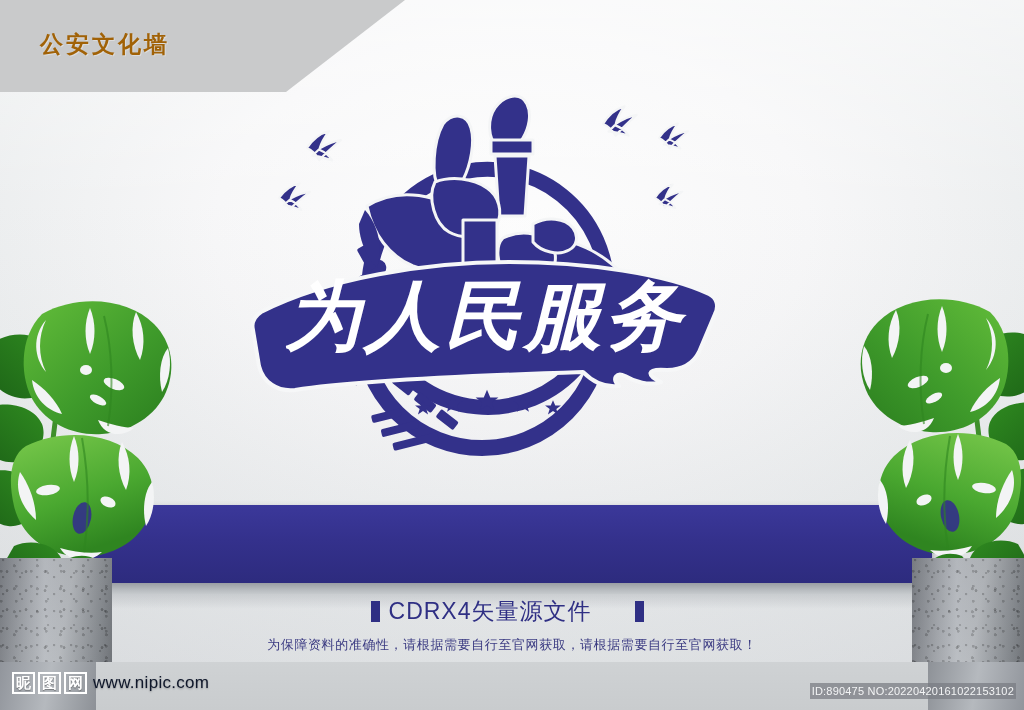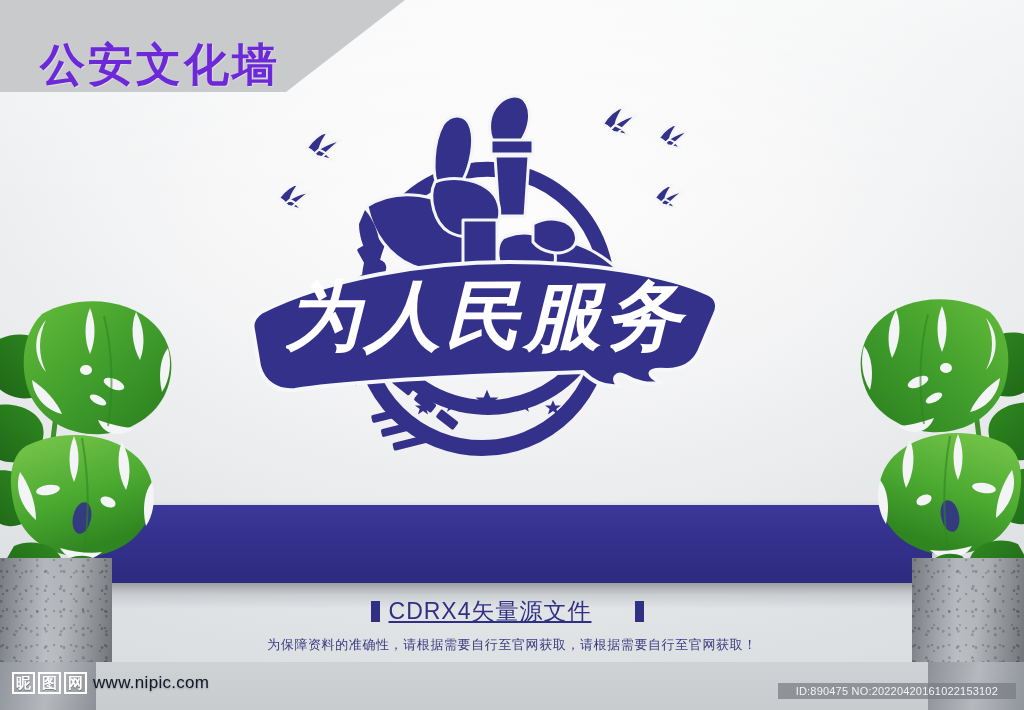--- a/index.html
+++ b/index.html
@@ -23,23 +23,23 @@
   }
 
   
   .banner{
     position:absolute;left:0;top:0;width:405px;height:92px;
     background:#c9cacb;
     -webkit-clip-path:polygon(0 0, 405px 0, 286px 92px, 0 92px);
     clip-path:polygon(0 0, 405px 0, 286px 92px, 0 92px);
   }
   .banner-title{
-    position:absolute;left:40px;top:35px;
-    font-size:45px;font-weight:bold;letter-spacing:3px;
-    color:#6d28d9;
+    position:absolute;left:40px;top:29px;
+    font-size:23px;font-weight:bold;letter-spacing:3px;
+    color:#a16207;
     text-shadow:1px 1px 0 rgba(255,255,255,.35);
     white-space:nowrap;
   }
 
   
   .emblem{position:absolute;left:247px;top:90px;width:470px;height:390px;}
   .emblem svg{display:block;width:470px;height:390px;overflow:visible;}
 
   
   .shelf{
@@ -54,21 +54,21 @@
   }
   .shelf-shadow{
     position:absolute;left:92px;top:583px;width:840px;height:26px;
     background:linear-gradient(180deg, rgba(120,126,134,.40) 0%, rgba(140,146,154,0) 100%);
   }
 
   
   .info{position:absolute;left:0;top:596px;width:1024px;height:66px;text-align:center;}
   .info-line1{
     display:flex;justify-content:center;align-items:center;gap:44px;
-    font-size:23px;color:#2f2f84;letter-spacing:1px;white-space:nowrap;text-decoration:underline;
+    font-size:23px;color:#2f2f84;letter-spacing:1px;white-space:nowrap;
   }
   .bullet{
     display:inline-block;width:9px;height:21px;background:#2f2f84;
     margin-right:9px;vertical-align:-3px;
   }
   .info-line2{
     margin-top:9px;font-size:13px;color:#3b3b82;letter-spacing:.6px;white-space:nowrap;
   }
 
   
@@ -113,21 +113,21 @@
   }
   .wm-ch span{
     display:inline-block;border:2px solid #fff;color:#fff;
     font-size:15px;line-height:16px;padding:1px 2px;font-weight:bold;
     text-shadow:0 1px 1px rgba(0,0,0,.35);
   }
   .wm-url{color:#0f172a;font-size:17px;letter-spacing:.3px;text-shadow:0 1px 2px rgba(0,0,0,.28);}
   .idbadge{
     position:absolute;right:8px;top:683px;
     background:rgba(120,124,130,.72);color:#f3f4f5;
-    font-size:11px;padding:2px 18px;letter-spacing:.2px;white-space:nowrap;
+    font-size:11px;padding:2px 2px;letter-spacing:.2px;white-space:nowrap;
   }
 </style>
 </head>
 <body>
 
 <div id="stage">
 
   <div class="wall"></div>
   <div class="wall-vig"></div>
 

